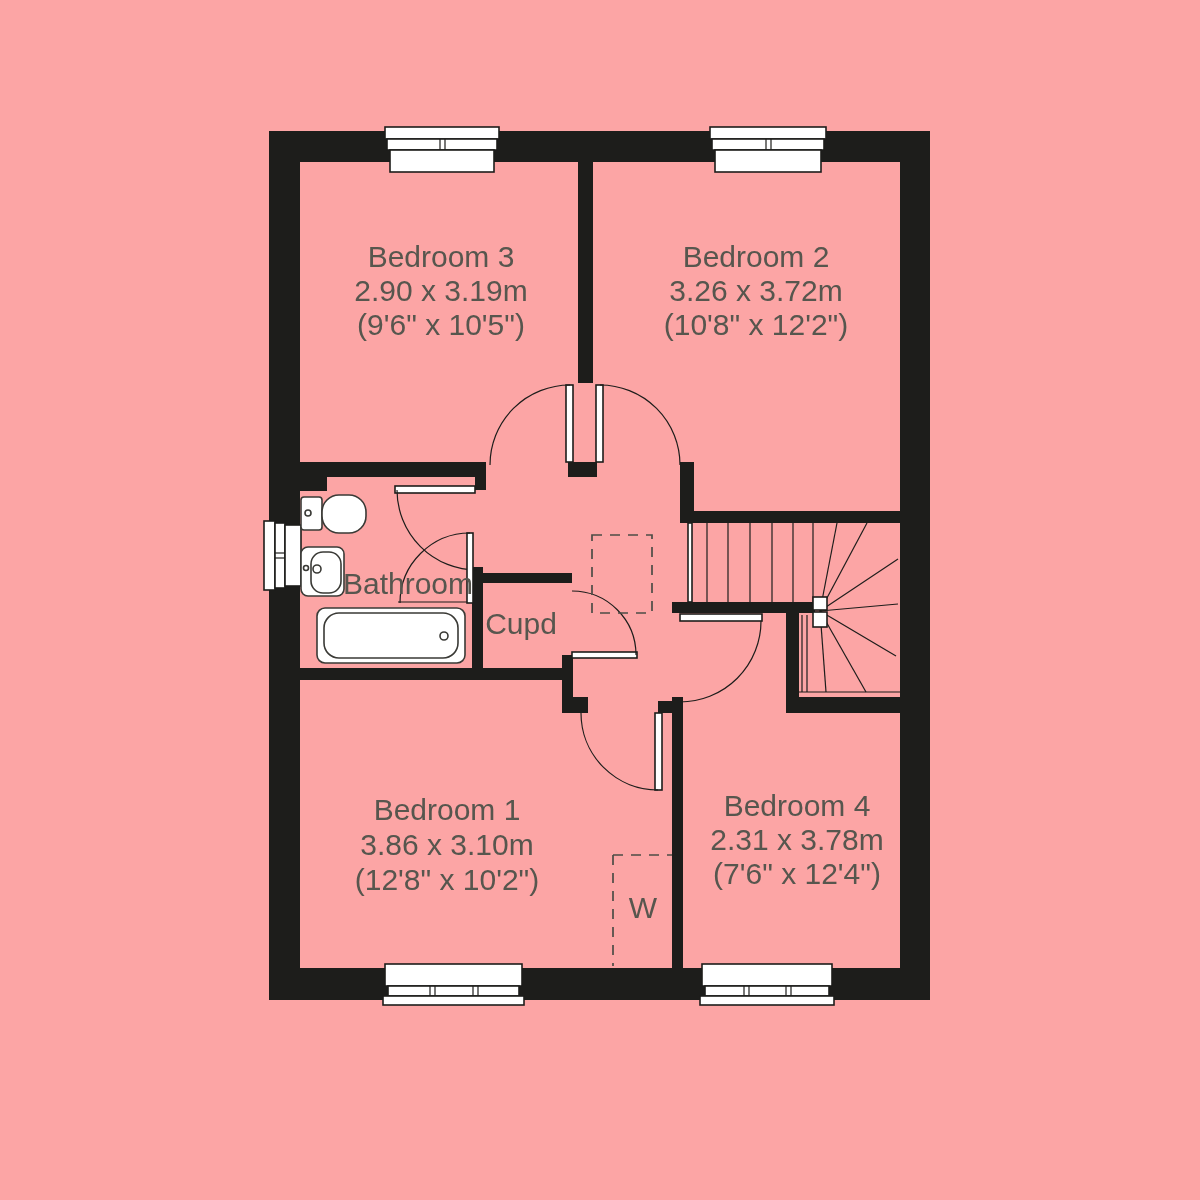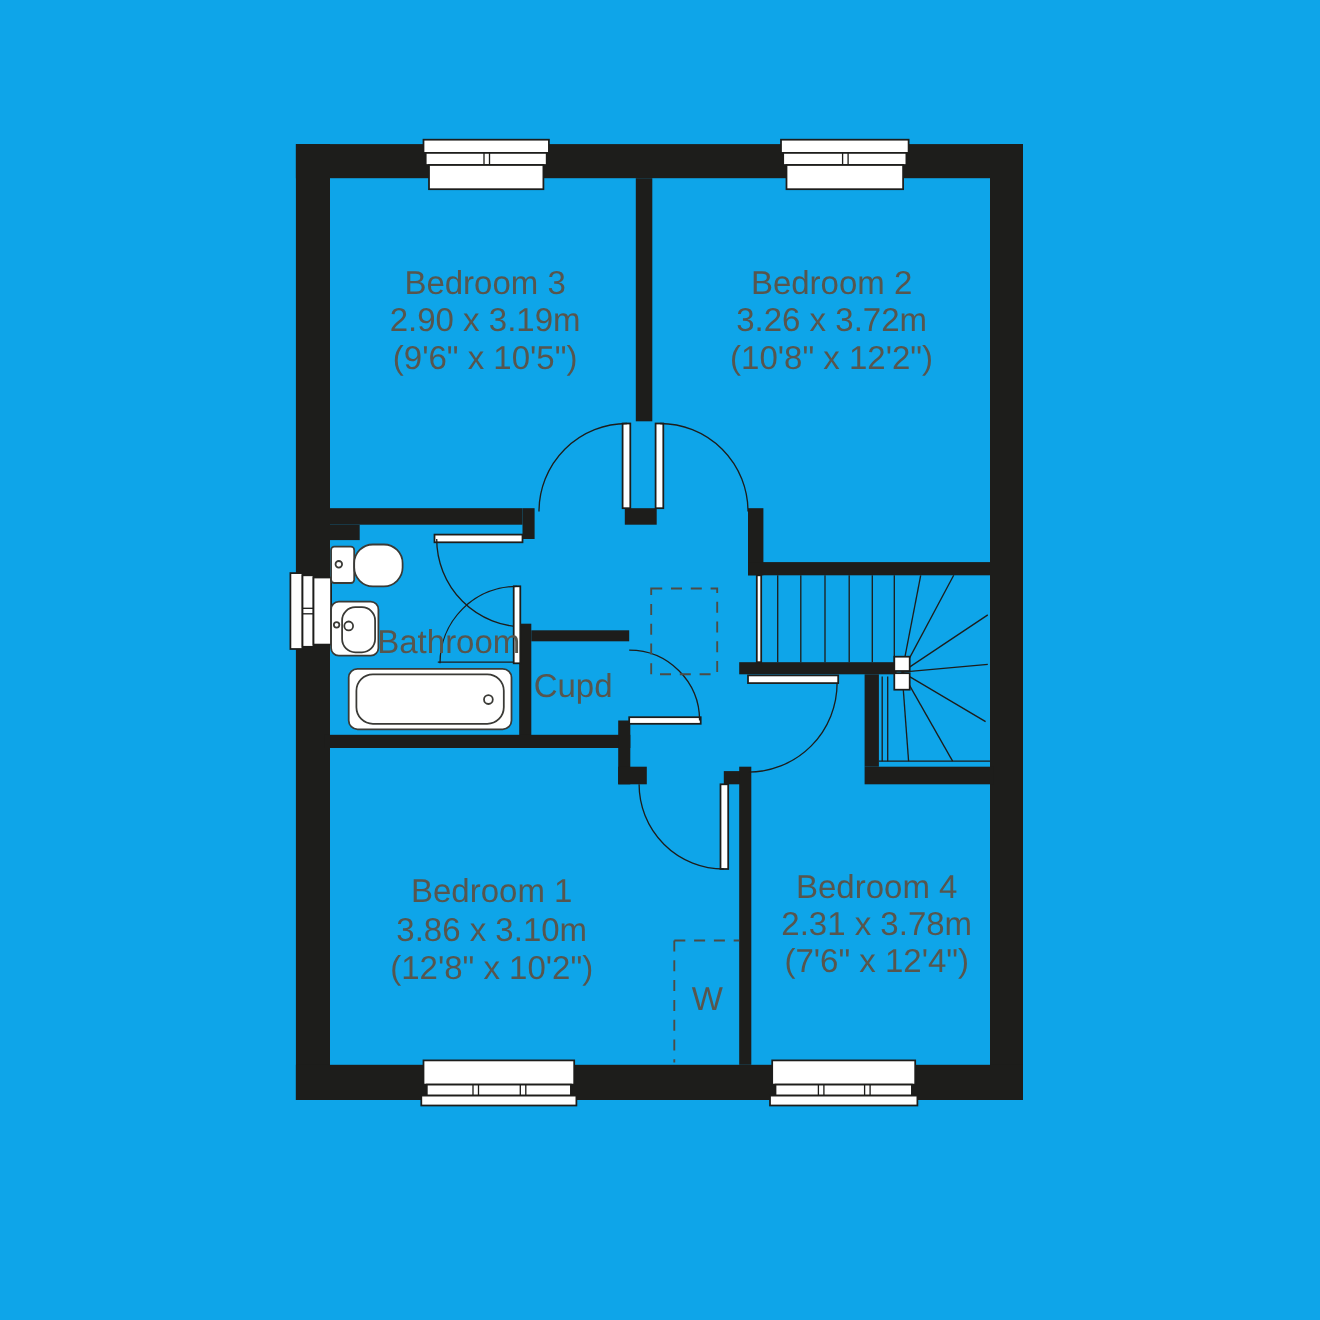--- a/index.html
+++ b/index.html
@@ -1,16 +1,16 @@
 <!DOCTYPE html>
 <html><head>
 <meta charset="utf-8">
 <style>
   html,body{margin:0;padding:0;background:#ffffff;}
-  .page{width:1200px;height:1200px;position:relative;background:#0ea5e9;overflow:hidden;}
+  .page{width:1200px;height:1200px;position:relative;background:#fca5a5;overflow:hidden;}
   svg{display:block;}
   .wall{fill:#1d1d1b;stroke:none;}
   .thin{stroke:#1d1d1b;stroke-width:1.2;fill:none;}
   .wbox{fill:#ffffff;stroke:#1d1d1b;stroke-width:1.6;}
   .fix{fill:#ffffff;stroke:#3a3a36;stroke-width:1.6;}
   .dash{stroke:#4c4c46;stroke-width:1.7;fill:none;stroke-dasharray:10 8;}
   .label{font-family:"Liberation Sans","DejaVu Sans",sans-serif;font-size:30px;fill:#57564e;text-anchor:middle;}
 </style>
 </head>
 <body>

